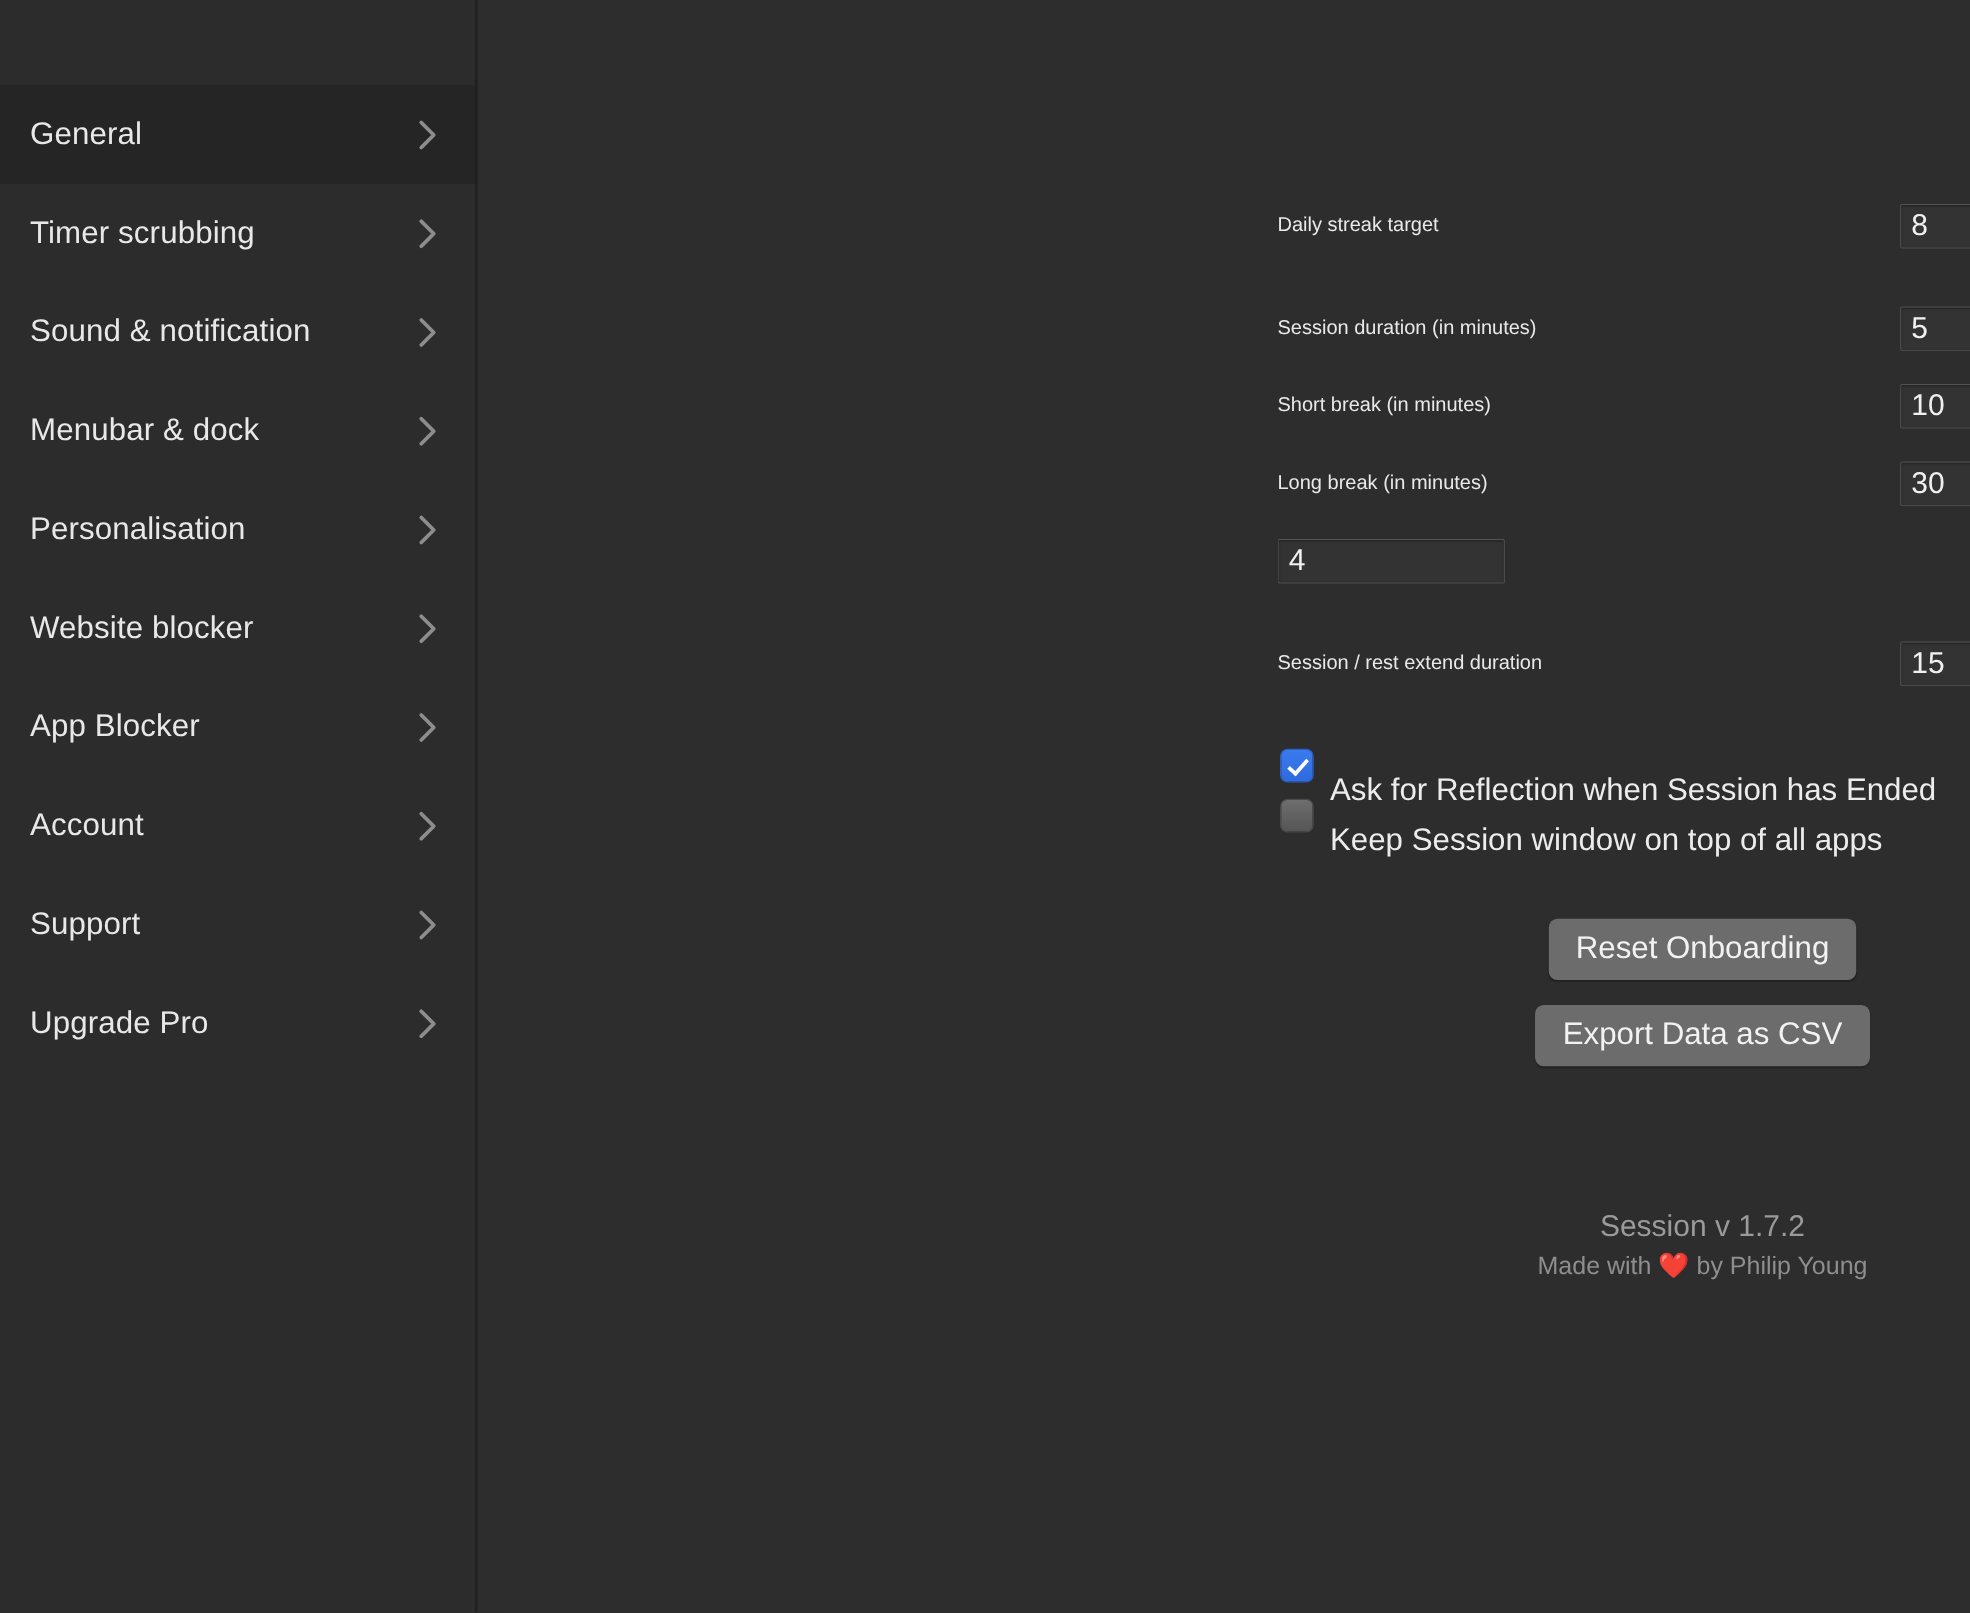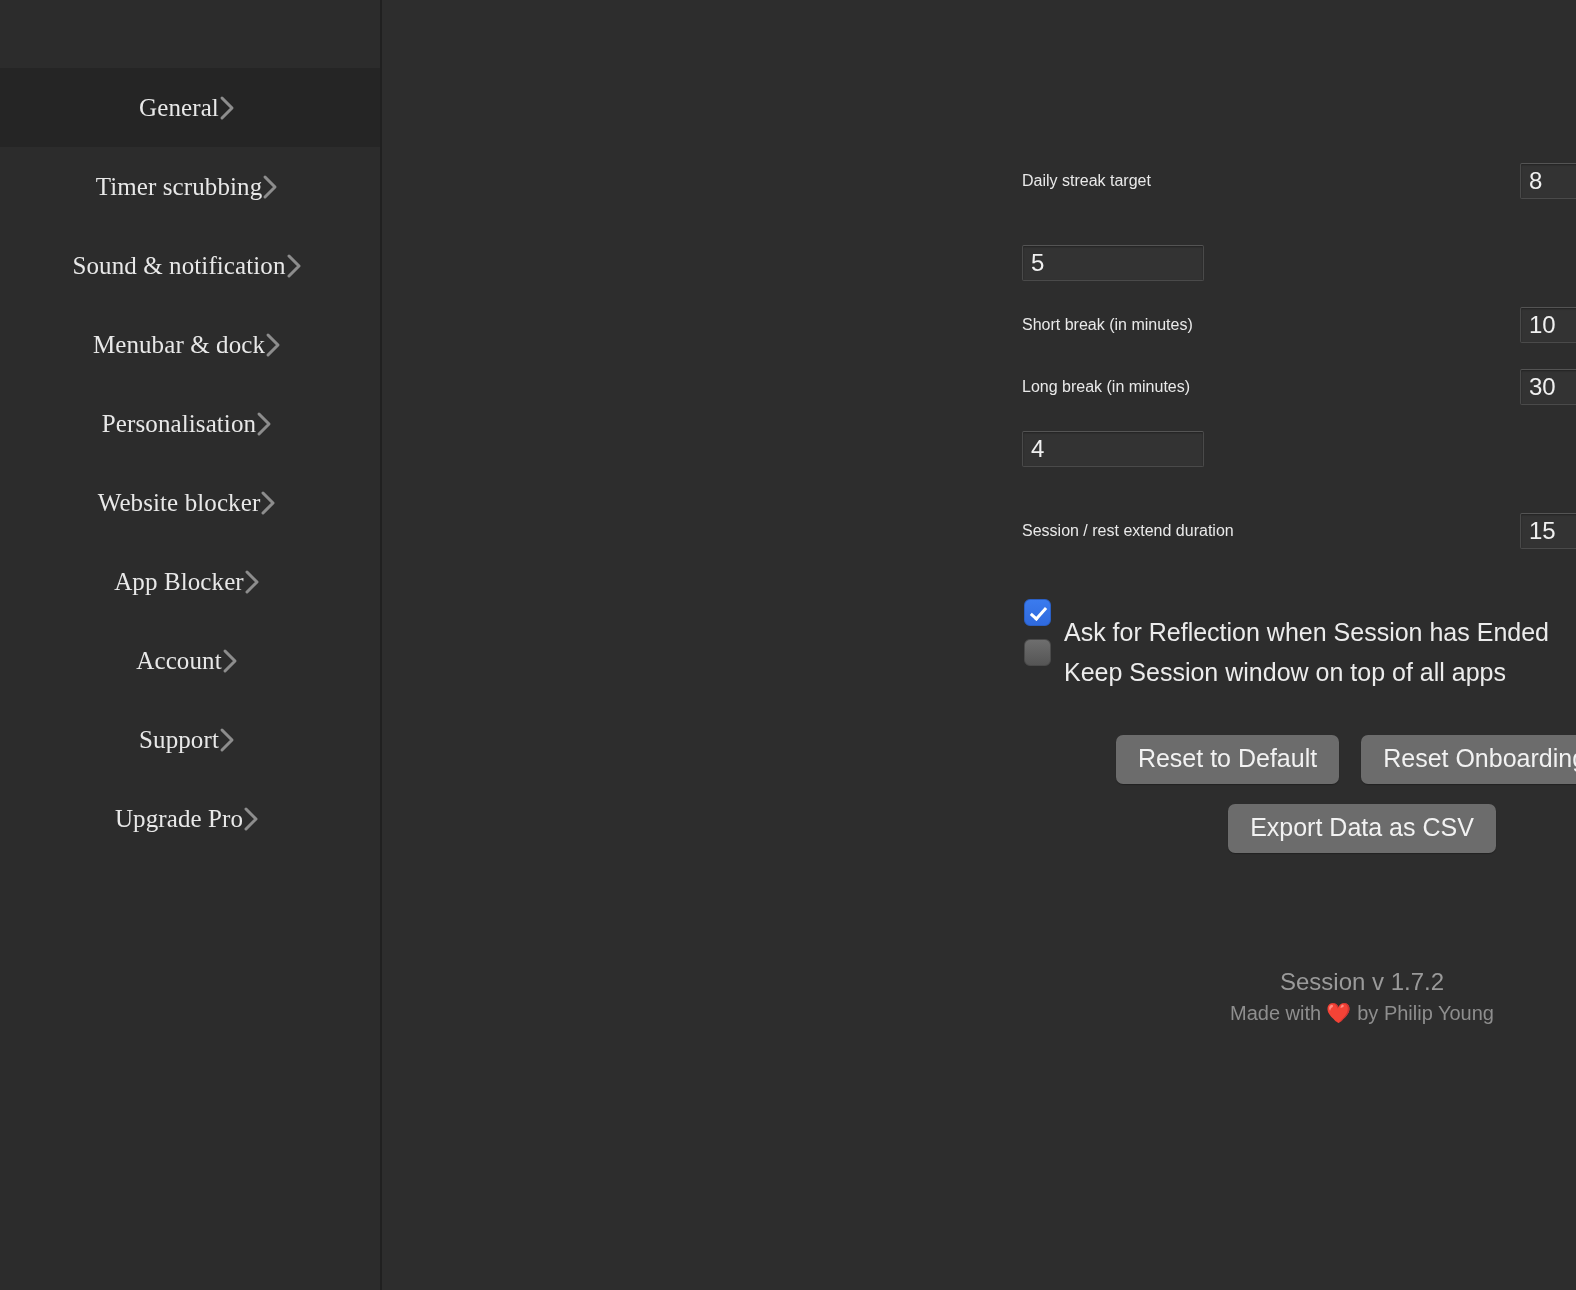--- a/index.html
+++ b/index.html
@@ -37,25 +37,24 @@
     position: absolute;
     top: 0; right: 0;
     width: 2px; height: 100%;
     background: #202020;
   }
   .nav-item {
     position: relative;
     height: 79px;
     display: flex;
     align-items: center;
-    justify-content: center;
+    justify-content: space-between;
     padding: 0 30px 0 24px;
     box-sizing: border-box;
     cursor: default;
-    font-family: Liberation Serif, serif;
   }
   .nav-item.selected {
     background: #252525;
   }
   .nav-label {
     font-size: 25px;
     color: #e8e8e8;
     letter-spacing: 0.1px;
     white-space: nowrap;
   }
@@ -301,20 +300,21 @@
     <div class="form">
 
       <div class="row">
         <span class="f-label">Daily streak target</span>
         <input class="field" type="text" value="8" style="">
       </div>
 
       <div class="gap-lg"></div>
 
       <div class="row">
+        <span class="f-label">Session duration (in minutes)</span>
         <input class="field" type="text" value="5" style="">
       </div>
 
       <div class="gap-md"></div>
 
       <div class="row">
         <span class="f-label">Short break (in minutes)</span>
         <input class="field" type="text" value="10" style="">
       </div>
 
@@ -347,21 +347,20 @@
 
       <div class="check-row">
         <span class="cbox off"></span>
         <span class="check-label">Keep Session window on top of all apps</span>
       </div>
 
     </div>
 
     <div class="buttons-area">
       <div class="btn-row">
-        <button class="btn">Reset to Default</button>
         <button class="btn">Reset Onboarding</button>
       </div>
       <div class="gap-md"></div>
       <div class="btn-row">
         <button class="btn">Export Data as CSV</button>
       </div>
     </div>
 
     <div class="footer">
       <div class="ver">Session v 1.7.2</div>

